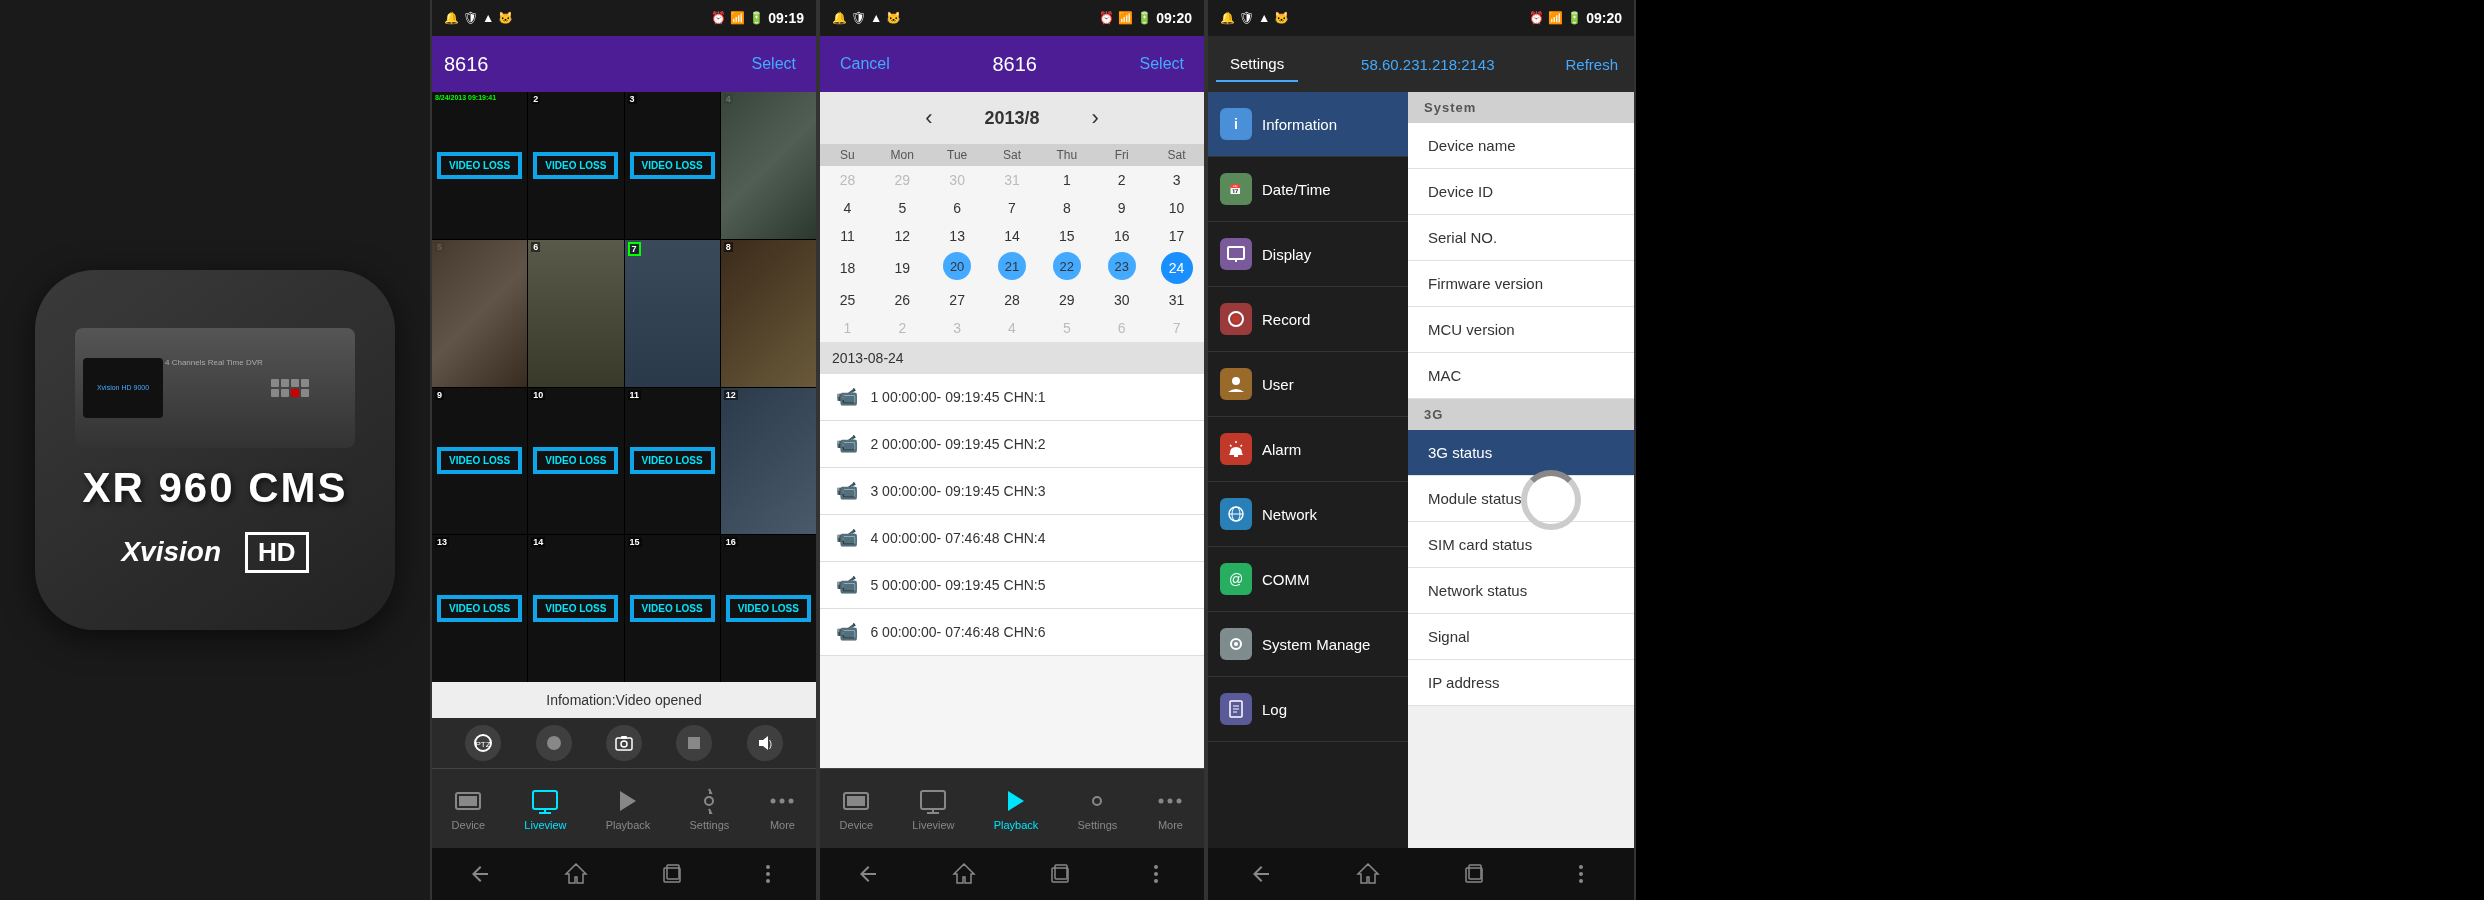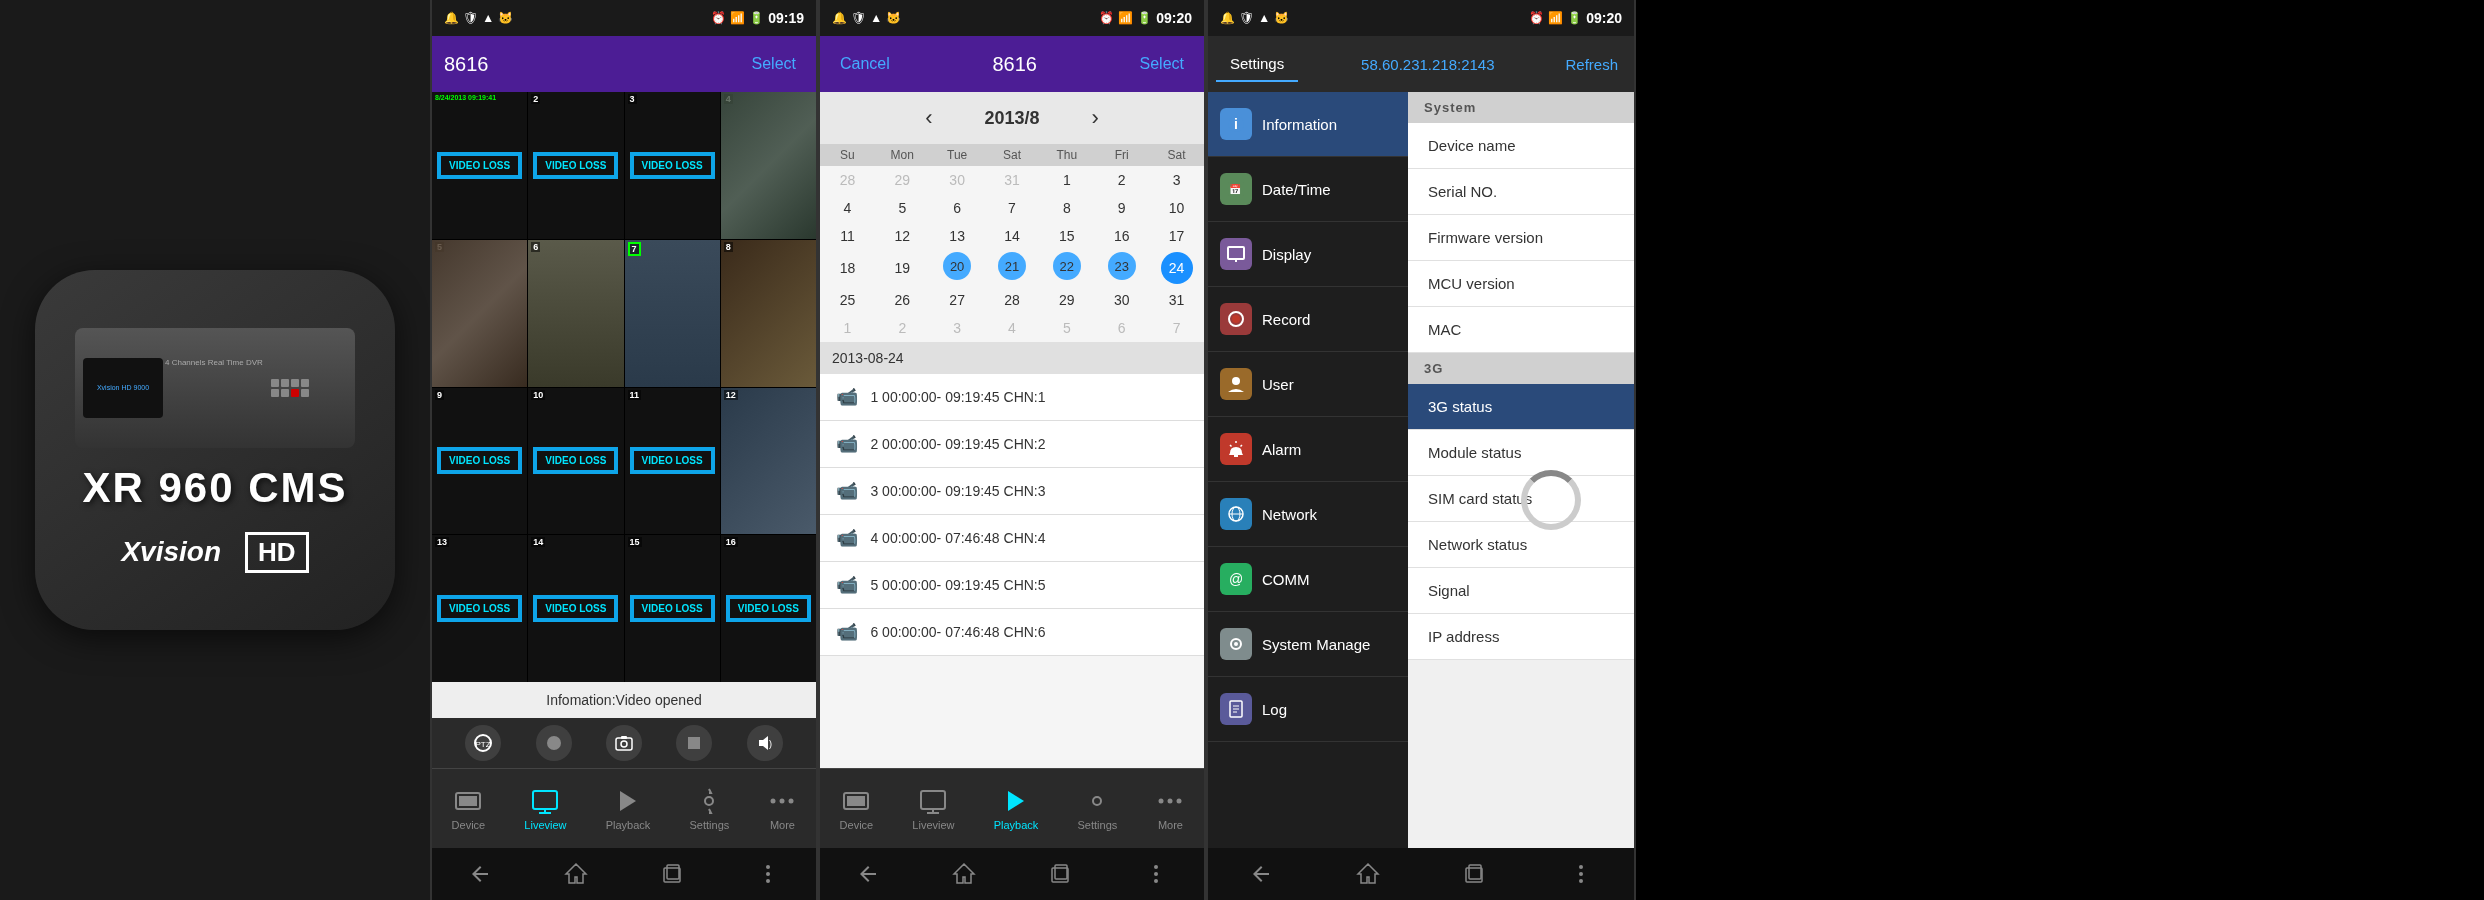--- a/index.html
+++ b/index.html
@@ -1050,20 +1050,21 @@
     </div>
 
     <div class="settings-content" style="position:relative;">
 
       <div style="position:absolute;top:50%;left:50%;transform:translate(-50%,-50%);z-index:5;">
         <div class="spinner-overlay"></div>
       </div>
 
       <div class="settings-group-header">System</div>
       <div class="settings-option">Device name</div>
+      <div class="settings-option">Device ID</div>
       <div class="settings-option">Serial NO.</div>
       <div class="settings-option">Firmware version</div>
       <div class="settings-option">MCU version</div>
       <div class="settings-option">MAC</div>
 
       <div class="settings-group-header">3G</div>
       <div class="settings-option active">3G status</div>
       <div class="settings-option">Module status</div>
       <div class="settings-option">SIM card status</div>
       <div class="settings-option">Network status</div>

